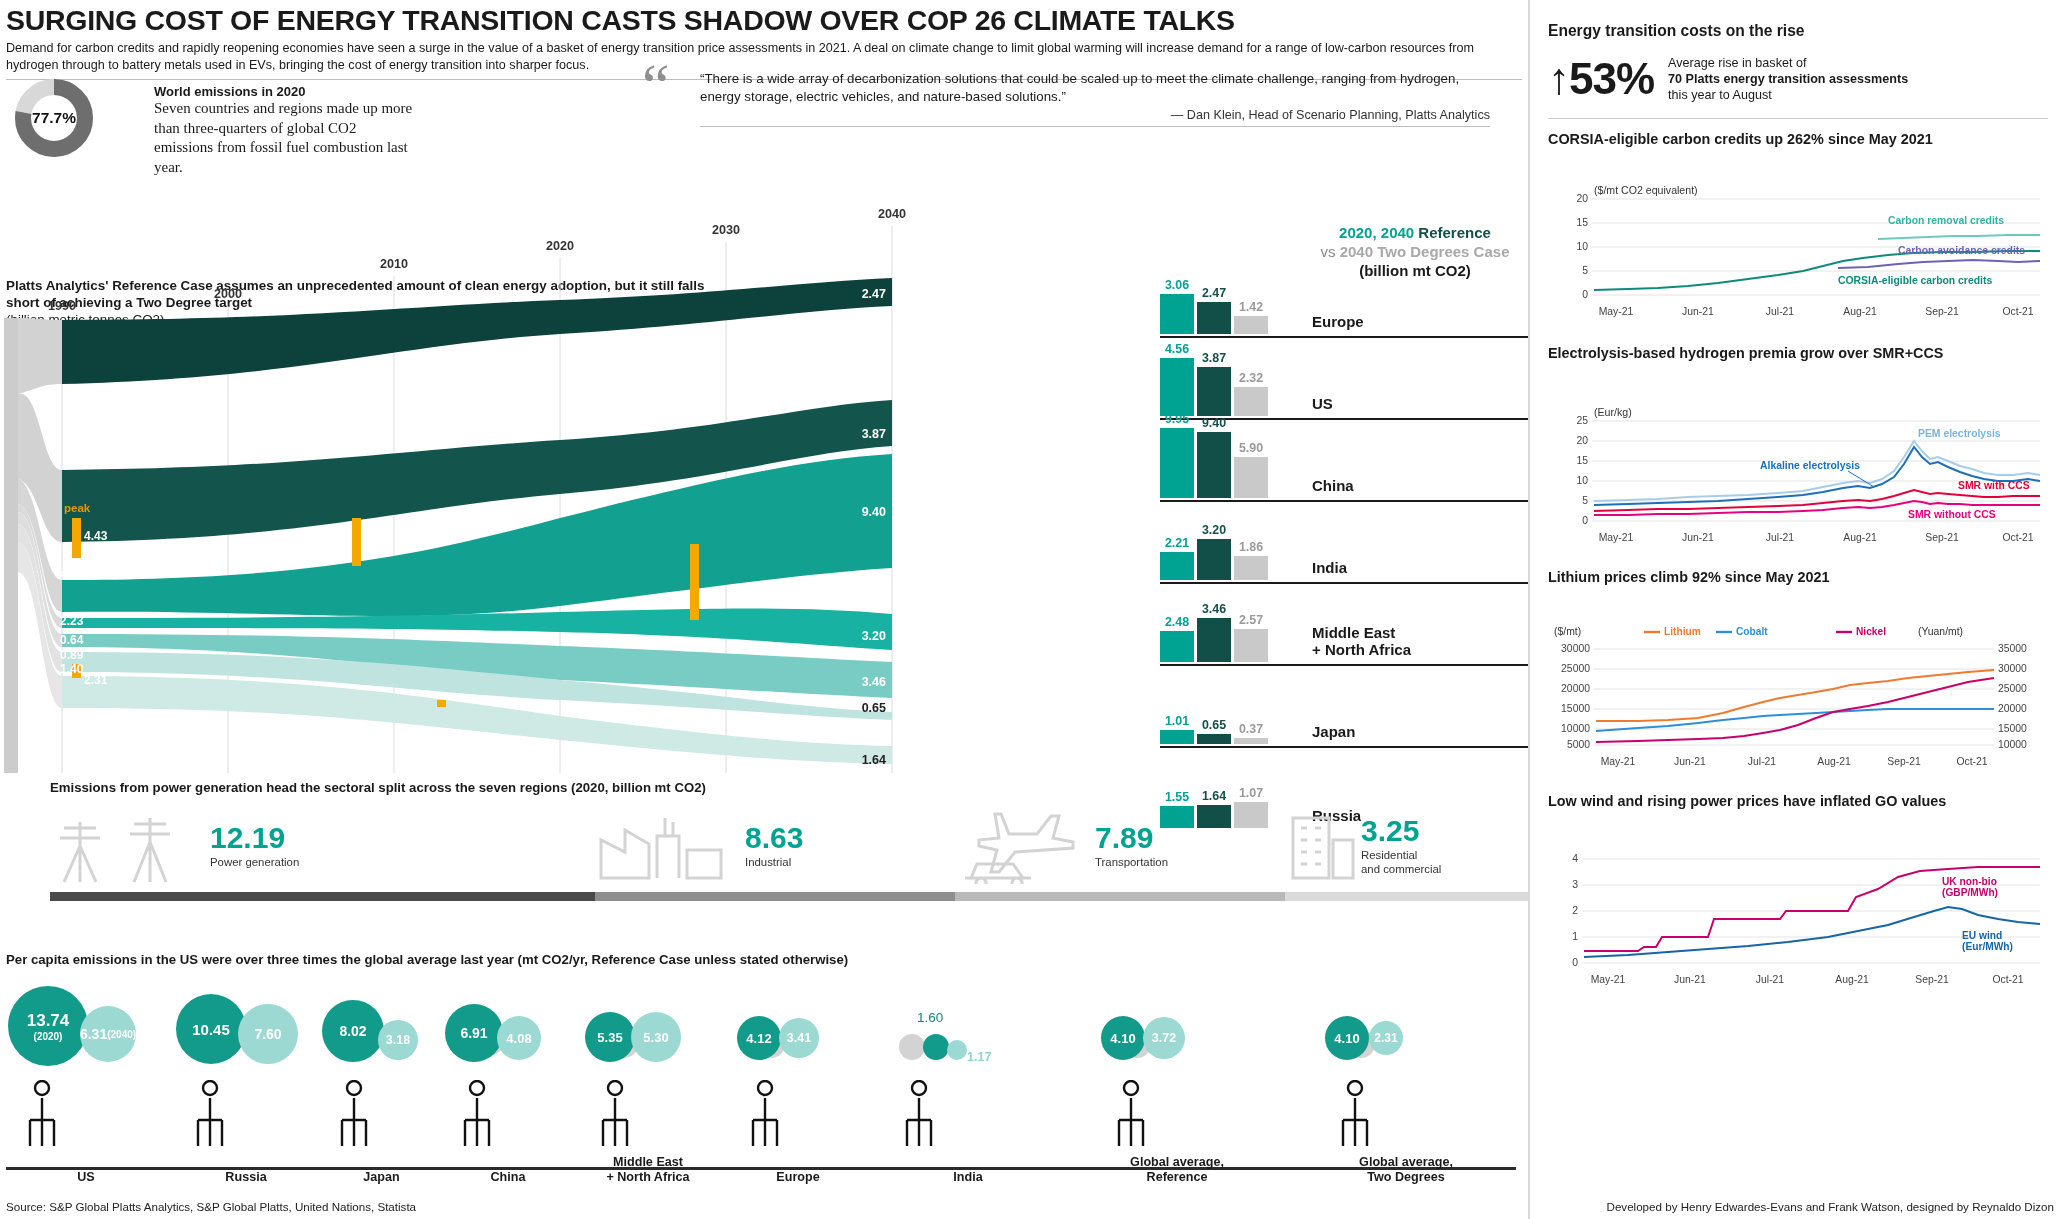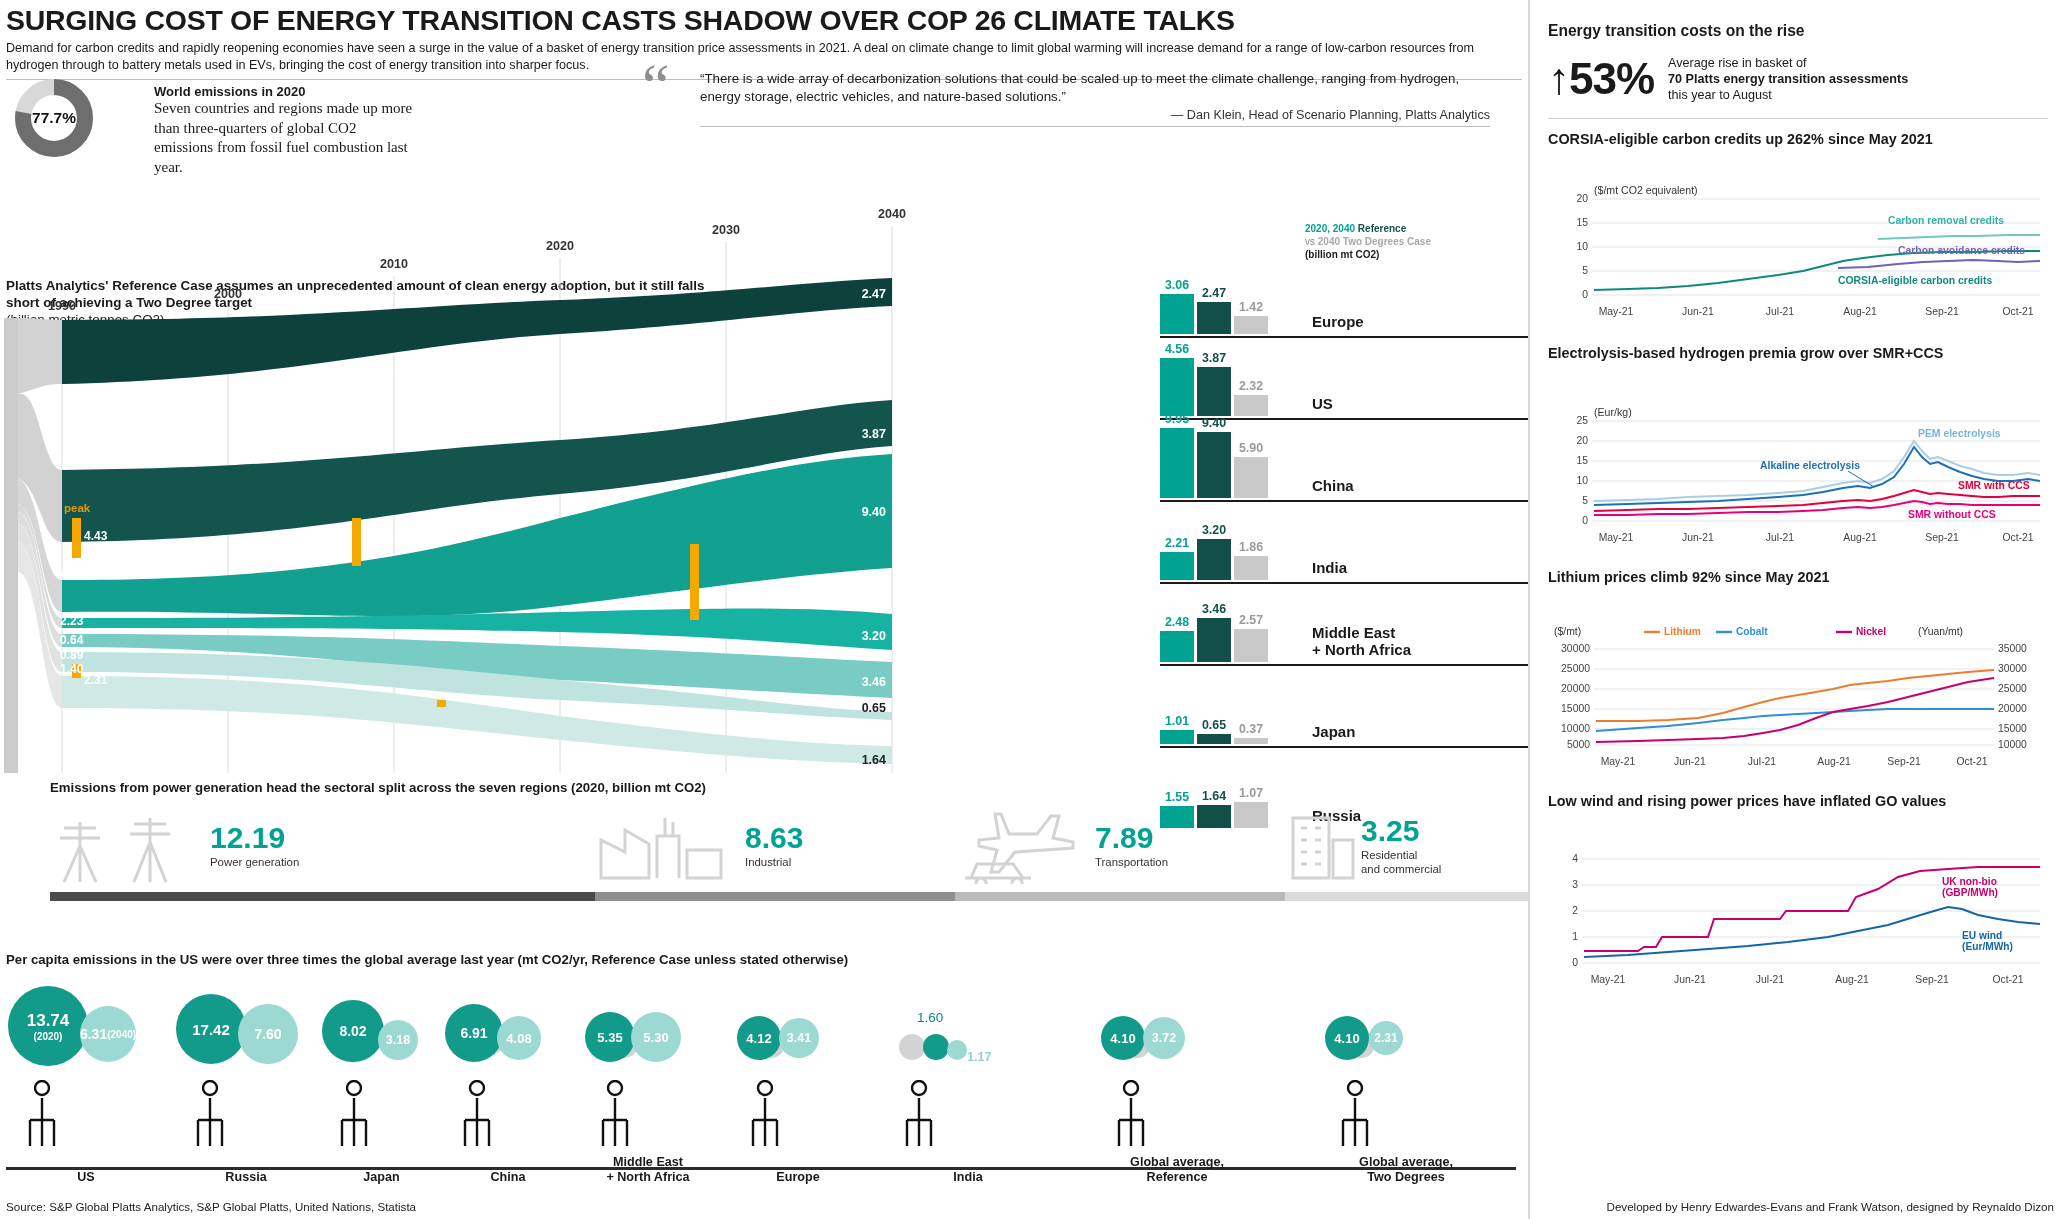--- a/index.html
+++ b/index.html
@@ -46,22 +46,22 @@
   .quote-rule { height: 1px; background: #bdbdbd; margin-top: 4px; }
 
   
   .sankey-zone { position: absolute; left: 0; top: 188px; width: 1528px; height: 590px; }
   .sankey-head { position: absolute; left: 6px; top: 90px; width: 700px;
                  font-size: 13.4px; font-weight: bold; line-height: 1.26; }
   .sankey-head .unit { font-weight: normal; }
   .sankey-svg { position: absolute; left: 0; top: 0; }
 
   
-  .ref-legend { position: absolute; left: 1305px; top: 35px; width: 220px; text-align: left;
-                font-size: 10px; line-height: 1.28; }
+  .ref-legend { position: absolute; left: 1305px; top: 35px; width: 220px; text-align: center;
+                font-size: 15px; line-height: 1.28; }
   .ref-legend .c1 { color: #00a391; font-weight: bold; }
   .ref-legend .c2 { color: #134f49; font-weight: bold; }
   .ref-legend .c3 { color: #a8a8a8; font-weight: bold; }
   .ref-legend .u { font-weight: bold; }
 
   
   .regions { position: absolute; left: 1160px; top: 68px; width: 368px; }
   .region-row { position: relative; height: 82px; border-bottom: 2px solid #1a1a1a; }
   .region-name { position: absolute; left: 152px; bottom: 6px; font-size: 15px; font-weight: bold;
                  line-height: 1.1; }
@@ -255,21 +255,21 @@
           <div class="region-name">Europe</div>
         </div>
         <div class="region-row">
           <div class="bars">
             <div class="bar b1" style="height:58px">
                 <span class="v">4.56</span>
               </div>
             <div class="bar b2" style="height:49px">
                 <span class="v">3.87</span>
               </div>
-            <div class="bar b3" style="height:21px">
+            <div class="bar b3" style="height:29px">
                 <span class="v">2.32</span>
               </div>
           </div>
           <div class="region-name">US</div>
         </div>
         <div class="region-row">
           <div class="bars">
             <div class="bar b1" style="height:70px">
                 <span class="v">9.95</span>
               </div>
@@ -424,21 +424,21 @@
           <svg class="stick" style="left:22px;top:102px" width="60" height="72">
             <circle cx="20" cy="8" r="7" fill="none" stroke="#111" stroke-width="2.4"></circle>
             <path d="M20,18 L20,66 M8,66 L8,40 M32,66 L32,40 M8,40 L32,40" fill="none" stroke="#111" stroke-width="2.4"></path>
           </svg>
           <div class="pc-label">US</div>
         </div>
 
         <div class="pc-item" style="width:148px">
           <div class="bub gray" style="width:40px;height:40px;left:34px;top:36px"></div>
           <div class="bub teal" style="width:70px;height:70px;left:4px;top:16px;font-size:15px">
-            <span>17.42</span>
+            <span>10.45</span>
           </div>
           <div class="bub pale" style="width:60px;height:60px;left:66px;top:26px;font-size:14px">
             <span>7.60</span>
           </div>
           <svg class="stick" style="left:18px;top:102px" width="60" height="72">
             <circle cx="20" cy="8" r="7" fill="none" stroke="#111" stroke-width="2.4"></circle>
             <path d="M20,18 L20,66 M8,66 L8,40 M32,66 L32,40 M8,40 L32,40" fill="none" stroke="#111" stroke-width="2.4"></path>
           </svg>
           <div class="pc-label">Russia</div>
         </div>

